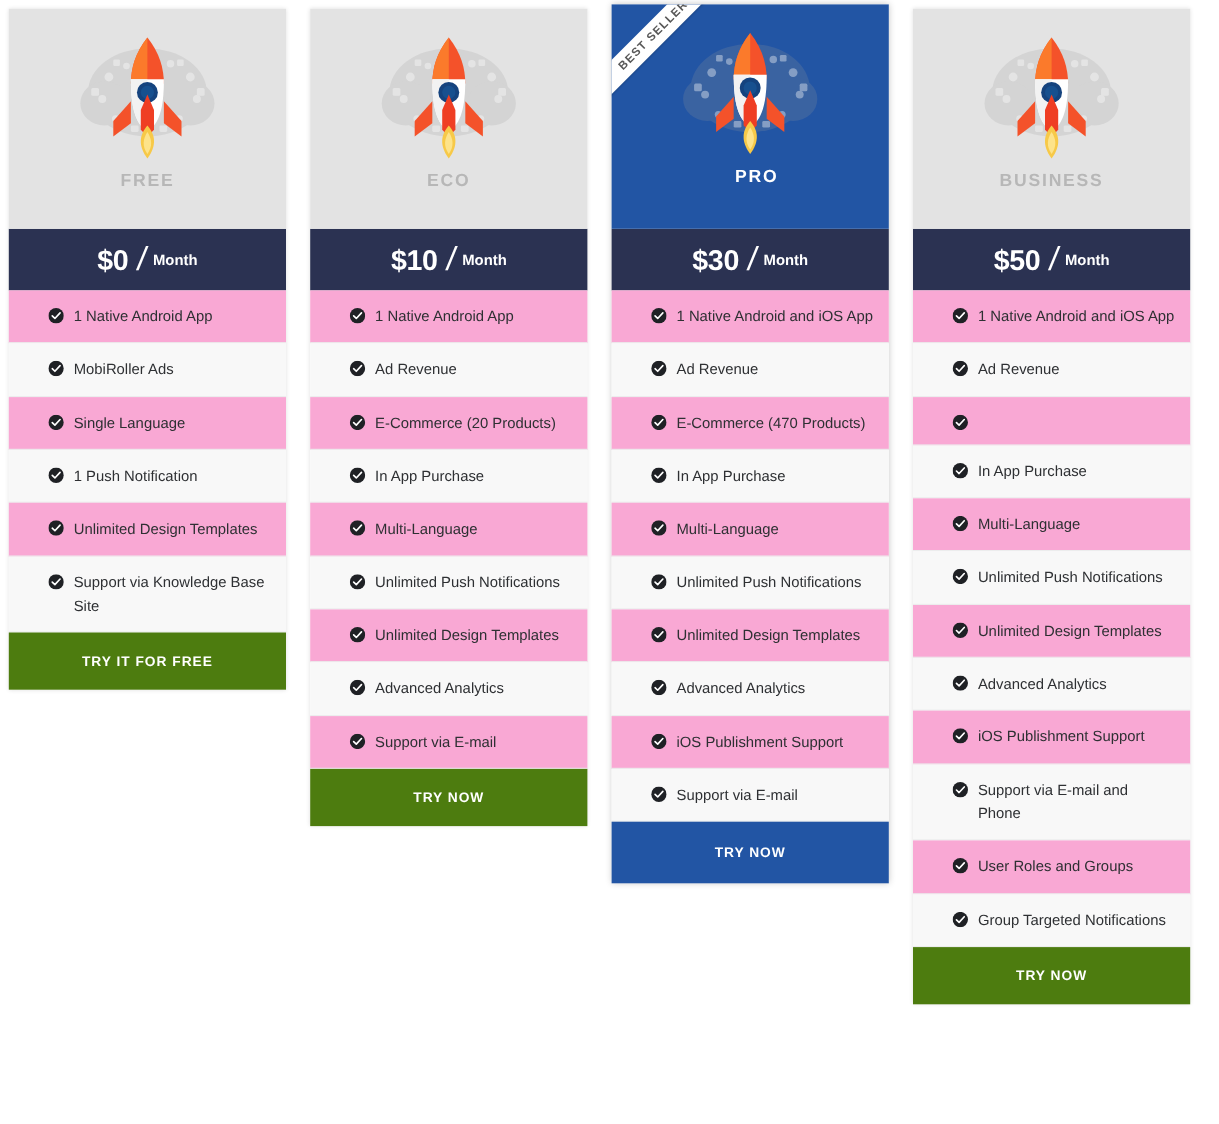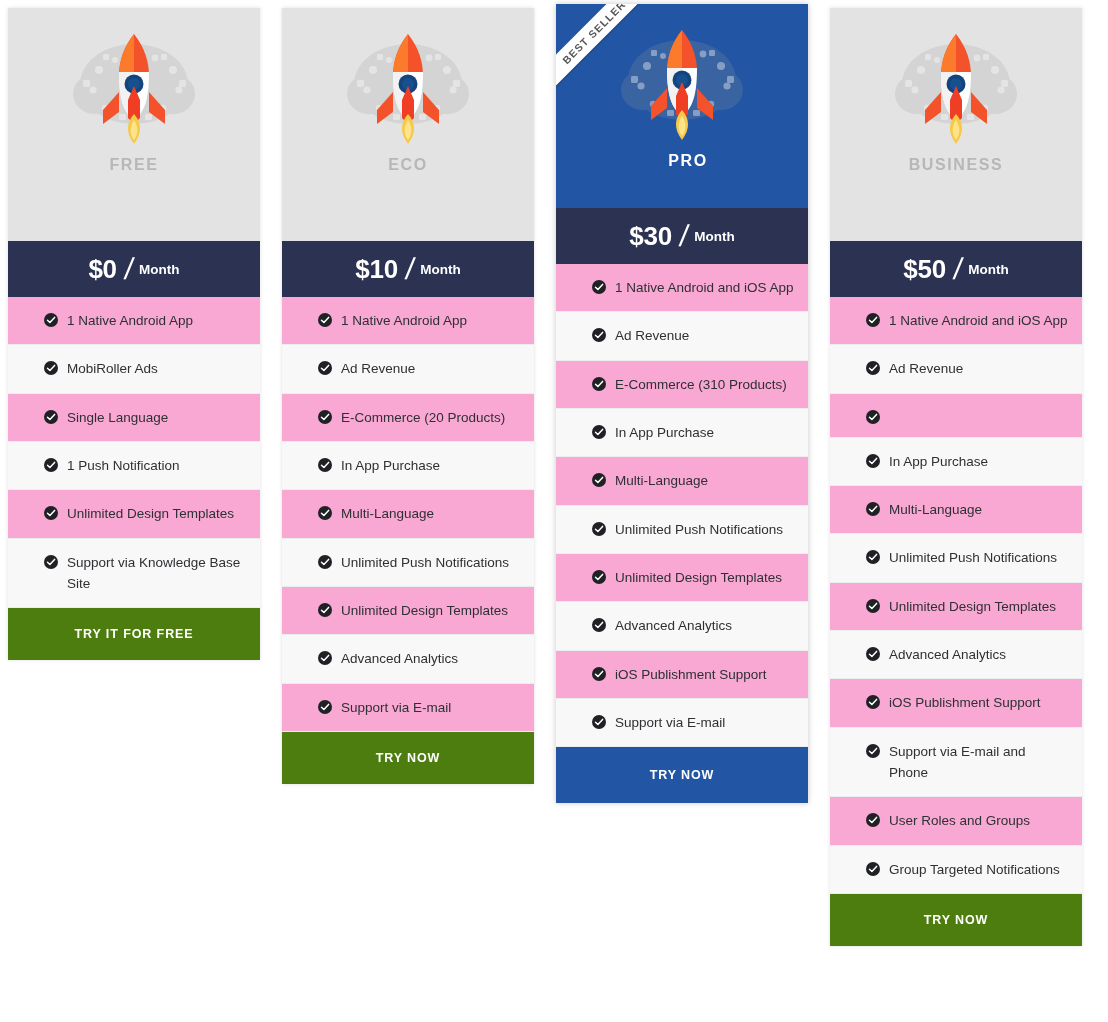--- a/index.html
+++ b/index.html
@@ -33,21 +33,21 @@
     position: relative;
   }
   .plan-card.featured {
     margin-top: -4px;
     box-shadow: 0 0 6px rgba(0,0,0,0.22);
   }
 
   
   .plan-head {
     position: relative;
-    height: 233px;
+    height: 200px;
     background: #e3e3e3;
     overflow: hidden;
     display: flex;
     flex-direction: column;
     align-items: center;
     justify-content: flex-start;
   }
   .featured .plan-head {
     background: #2255a4;
     height: 204px;
@@ -473,21 +473,21 @@
     </span>
     <span class="feature-text">Ad Revenue</span>
   </li>
         <li class="feature-item">
     <span class="check-icon">
       <svg viewBox="0 0 14 14" xmlns="http://www.w3.org/2000/svg">
         <circle cx="7" cy="7" r="7" fill="#1f2125"></circle>
         <path d="M3.5 7.2 L5.9 9.5 L10.6 4.4" stroke="#ffffff" stroke-width="1.5" fill="none" stroke-linecap="round" stroke-linejoin="round"></path>
       </svg>
     </span>
-    <span class="feature-text">E-Commerce (310 Products)</span>
+    <span class="feature-text">E-Commerce (470 Products)</span>
   </li>
         <li class="feature-item">
     <span class="check-icon">
       <svg viewBox="0 0 14 14" xmlns="http://www.w3.org/2000/svg">
         <circle cx="7" cy="7" r="7" fill="#1f2125"></circle>
         <path d="M3.5 7.2 L5.9 9.5 L10.6 4.4" stroke="#ffffff" stroke-width="1.5" fill="none" stroke-linecap="round" stroke-linejoin="round"></path>
       </svg>
     </span>
     <span class="feature-text">In App Purchase</span>
   </li>

